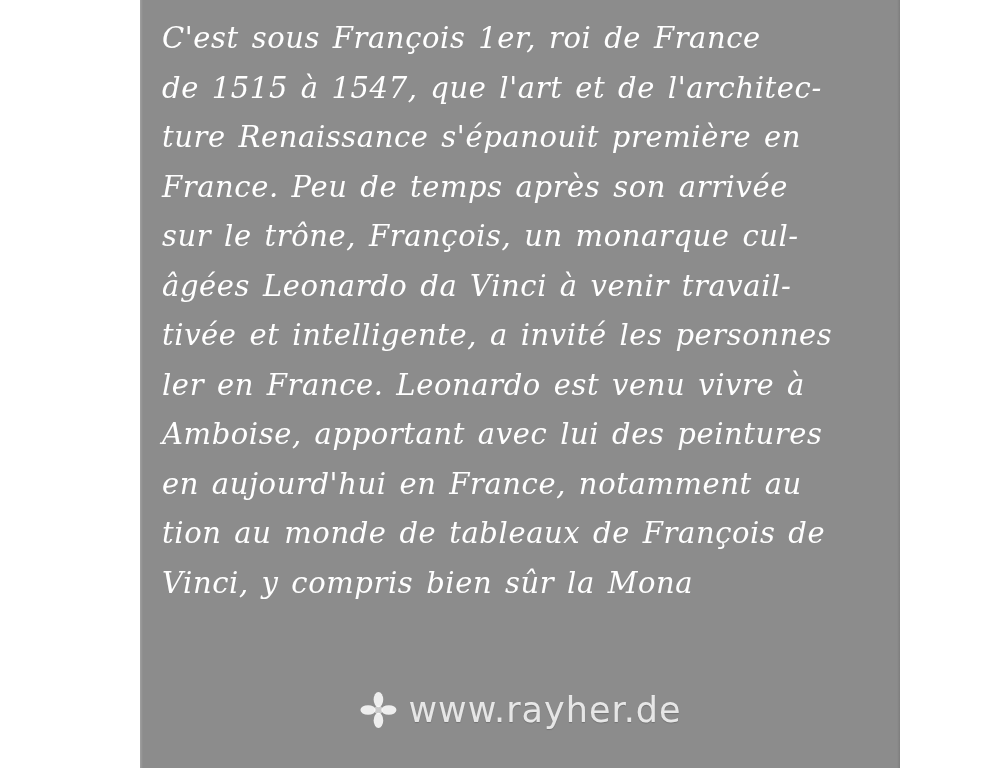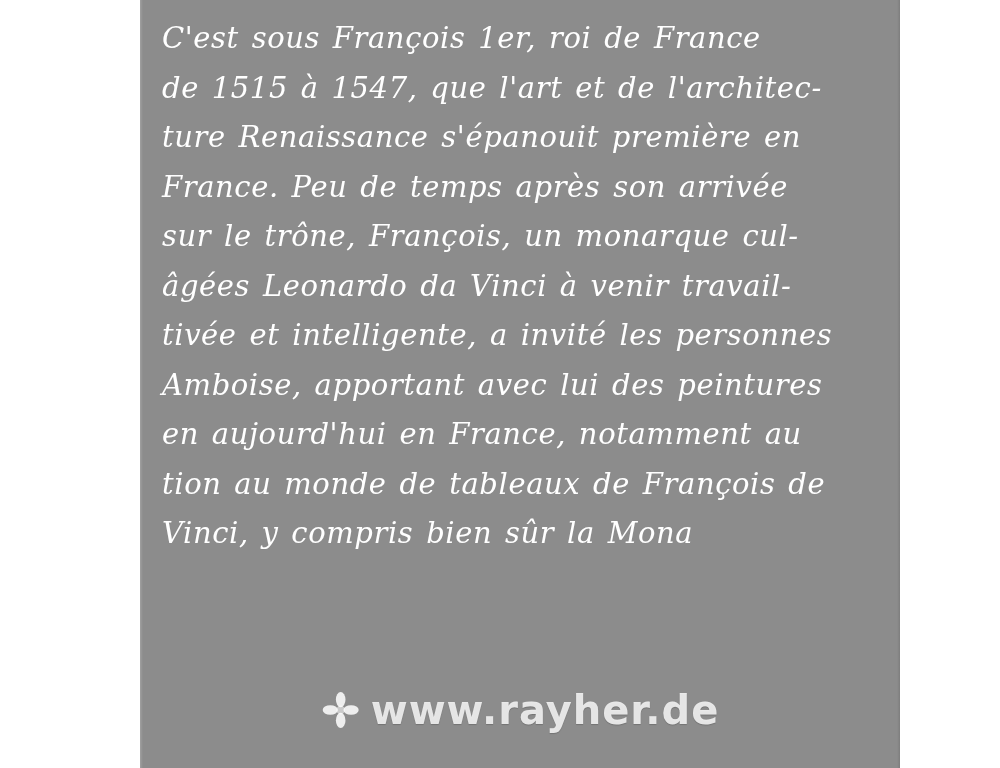--- a/index.html
+++ b/index.html
@@ -95,22 +95,22 @@
     top: 710px;
     transform: translate(-50%, -50%);
     display: flex;
     align-items: center;
     gap: 10px;
     white-space: nowrap;
   }
 
   #watermark-text {
     font-family: "DejaVu Sans", "Liberation Sans", sans-serif;
-    font-size: 40px;
-    font-weight: bold;
+    font-size: 35px;
+    font-weight: normal;
     color: rgba(255,255,255,0.82);
     text-shadow: 0 1px 1px rgba(0,0,0,0.18);
     letter-spacing: 1px;
   }
 
   #watermark-logo {
     width: 40px;
     height: 40px;
     flex: 0 0 40px;
   }
@@ -125,20 +125,21 @@
     <div id="plate-edge-right"></div>
 
     <div id="stencil-text" style="color: rgb(255, 255, 255);">
       <div class="line"><span>C'est sous François 1er, roi de France</span></div>
       <div class="line"><span>de 1515 à 1547, que l'art et de l'architec-</span></div>
       <div class="line"><span>ture Renaissance s'épanouit première en</span></div>
       <div class="line"><span>France. Peu de temps après son arrivée</span></div>
       <div class="line"><span>sur le trône, François, un monarque cul-</span></div>
       <div class="line"><span>âgées Leonardo da Vinci à venir travail-</span></div>
       <div class="line"><span>tivée et intelligente, a invité les personnes</span></div>
+      <div class="line"><span>ler en France. Leonardo est venu vivre à</span></div>
       <div class="line"><span>Amboise, apportant avec lui des peintures</span></div>
       <div class="line"><span>en aujourd'hui en France, notamment au</span></div>
       <div class="line"><span>tion au monde de tableaux de François de</span></div>
       <div class="line"><span>Vinci, y compris bien sûr la Mona</span></div>
     </div>
   </div>
 
   <div id="watermark">
     <div id="watermark-inner">
       <svg id="watermark-logo" viewBox="0 0 100 100">

